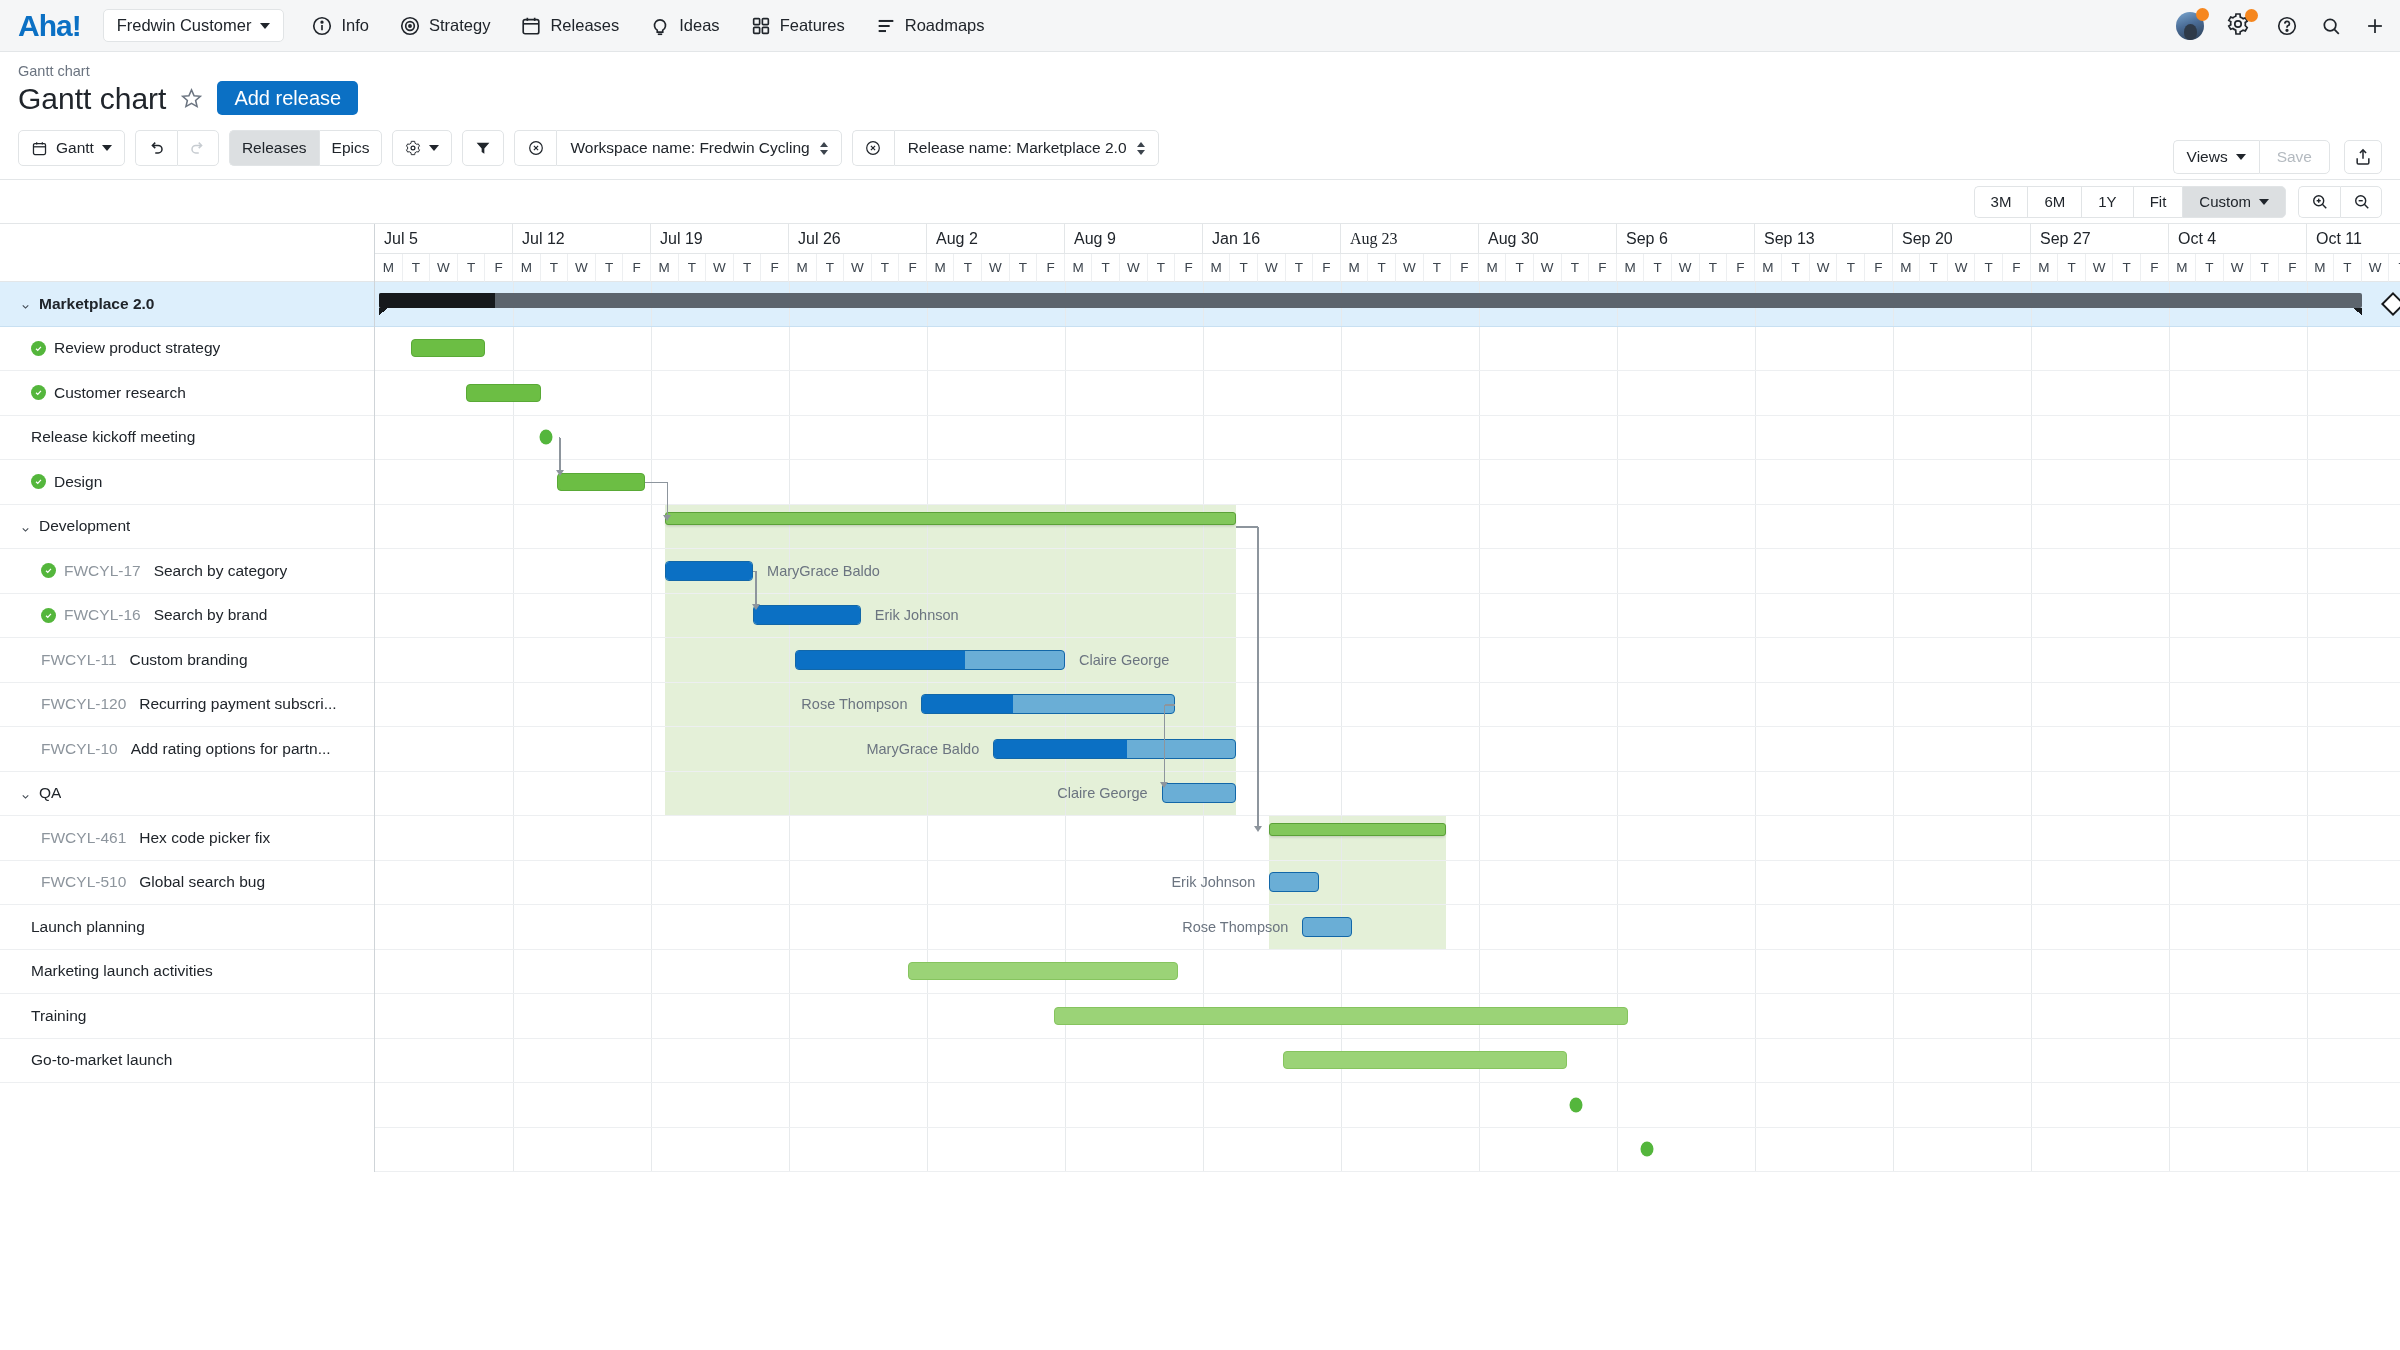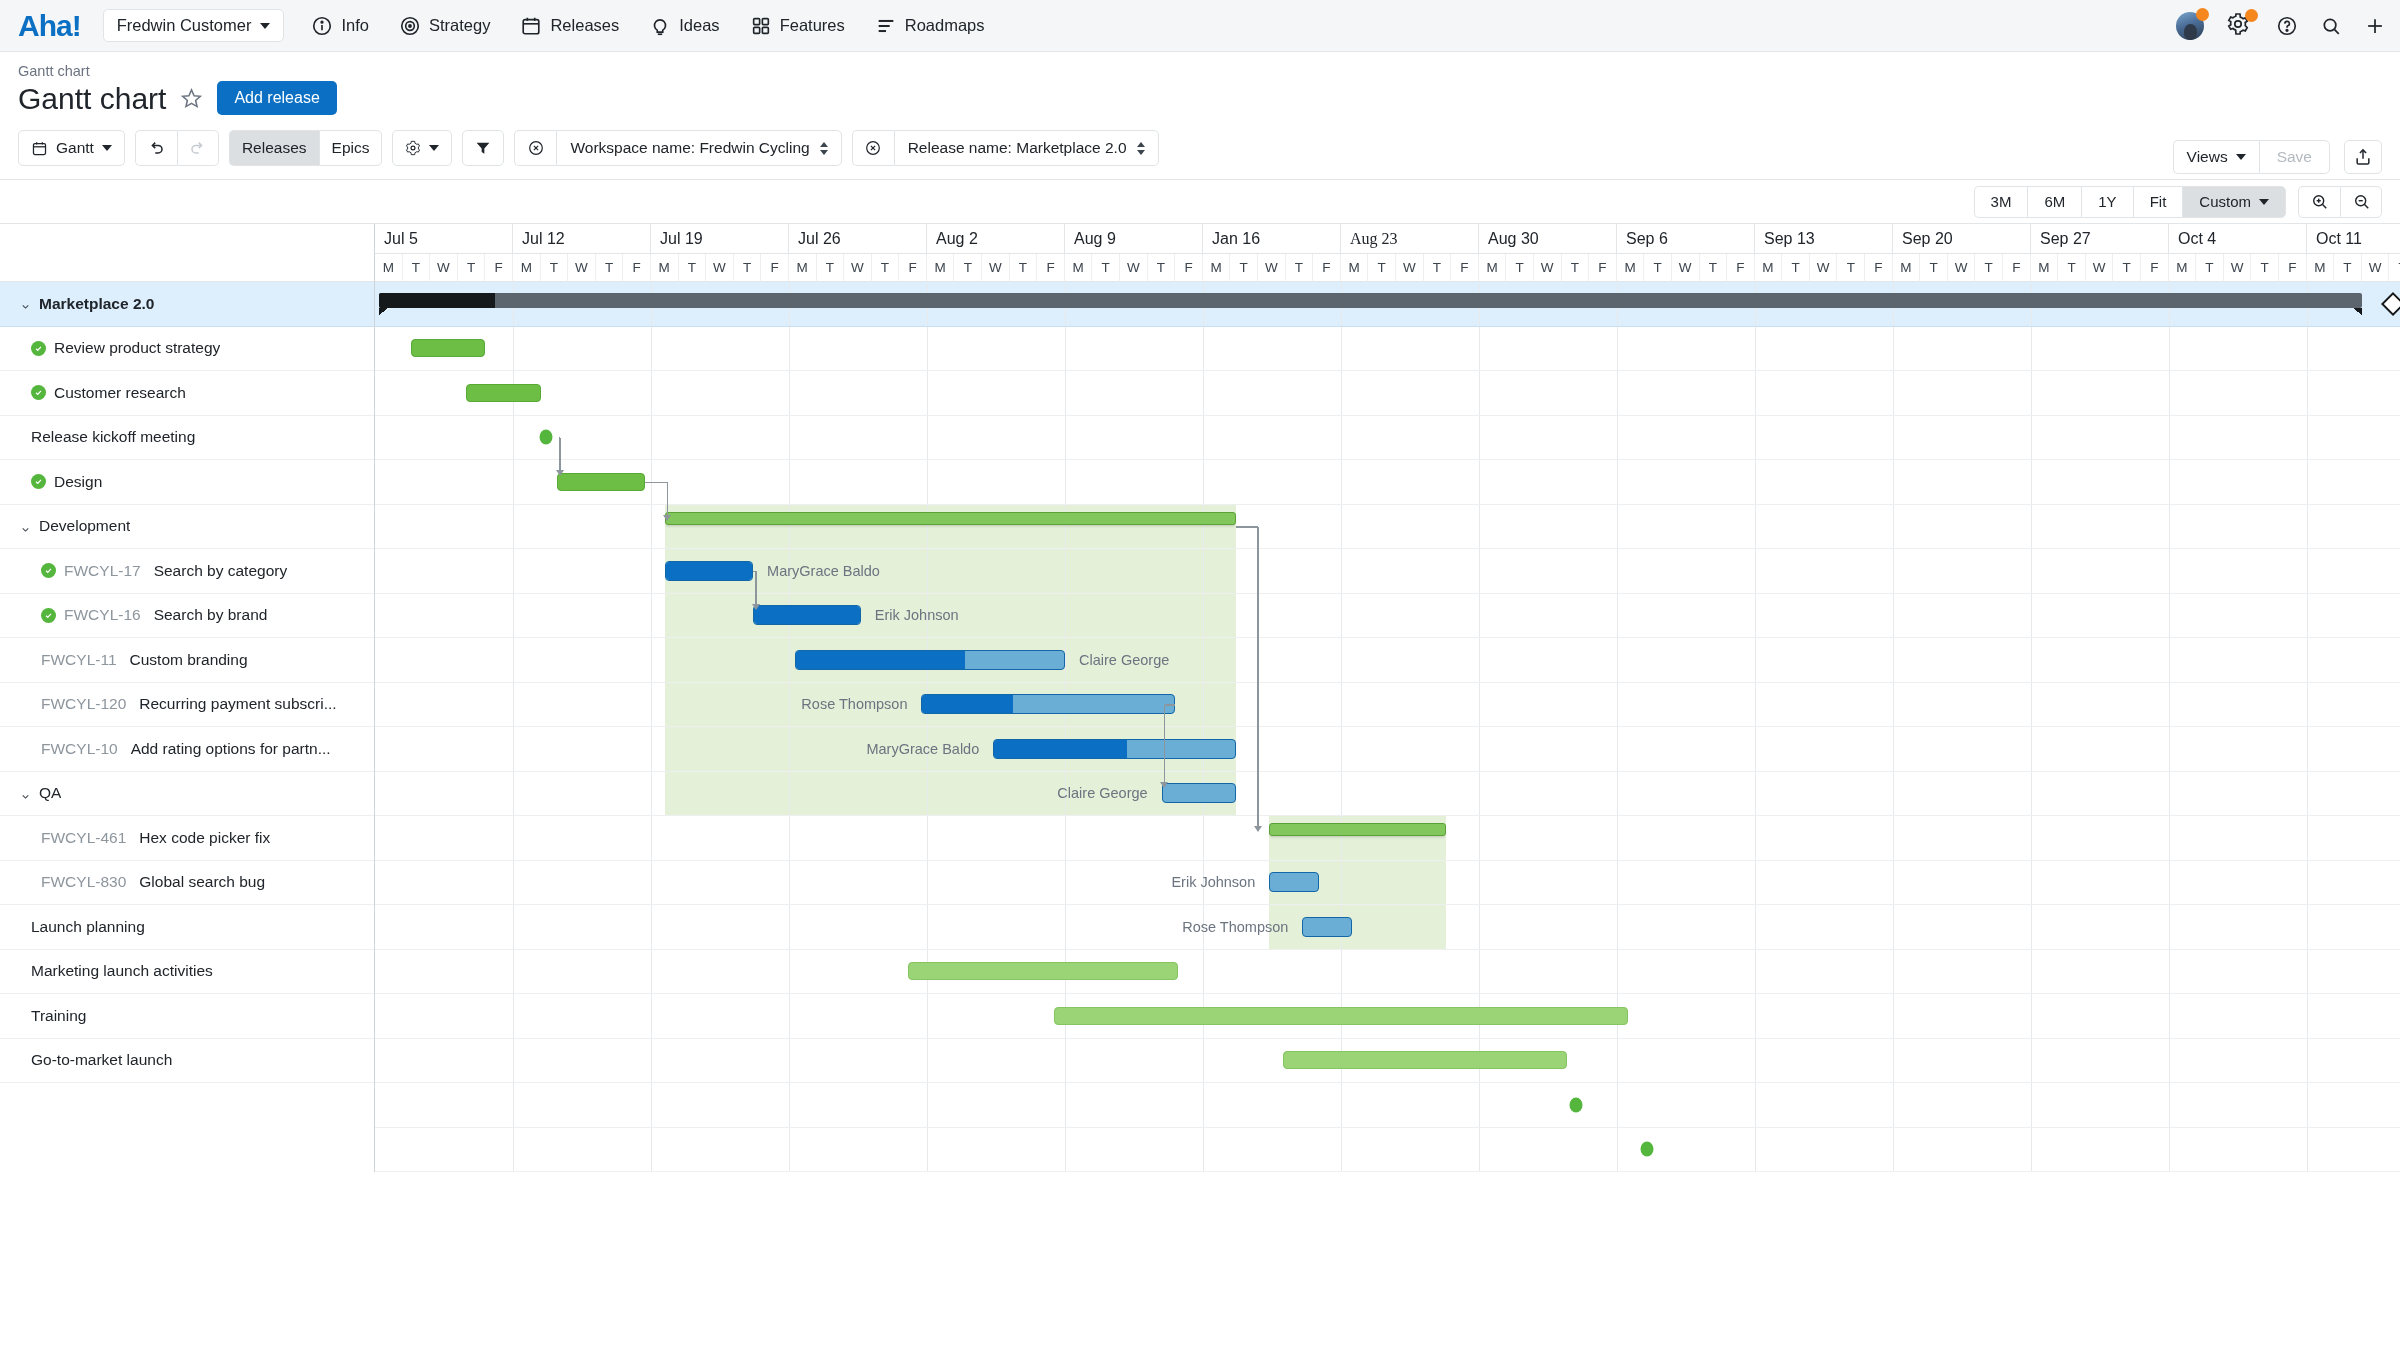--- a/index.html
+++ b/index.html
@@ -58,21 +58,21 @@
   .ic path, .ic circle, .ic line, .ic rect, .ic polyline { stroke:#20252b; }
 
   
   .pagehead { position:relative; padding:11px 18px 0 18px; height:78px; }
   .breadcrumb { font-size:14.5px; color:#6b7480; margin-bottom:2px; }
   .title-row { display:flex; align-items:center; gap:14px; }
   .page-title { font-size:30px; font-weight:400; color:#20252b; line-height:1.1; }
   .star { width:23px;height:23px; cursor:pointer; }
   .btn-primary {
     background:#0b70c4; color:#fff; border:none; border-radius:5px;
-    height:34px; padding:0 17px; font-size:16px; cursor:pointer;
+    height:34px; padding:0 17px; font-size:20px; cursor:pointer;
     font-family:"Liberation Sans", sans-serif;
   }
   .head-right { position:absolute; right:18px; top:88px; display:flex; align-items:center; }
   .seg-views {
     display:flex; align-items:center; gap:8px;
     height:34px; padding:0 13px; font-size:15.5px;
     background:#fff; border:1px solid #e1e4e6; border-right:none;
     border-radius:5px 0 0 5px; cursor:pointer;
   }
   .seg-save {
@@ -570,21 +570,21 @@
           </div>
         </div>
         <div class="row">
           <div class="row-label lvl-feature">
             <span class="fid">FWCYL-461</span>
             <span class="nm-trunc">Hex code picker fix</span>
           </div>
         </div>
         <div class="row">
           <div class="row-label lvl-feature">
-            <span class="fid">FWCYL-830</span>
+            <span class="fid">FWCYL-510</span>
             <span class="nm-trunc">Global search bug</span>
           </div>
         </div>
         <div class="row">
           <div class="row-label lvl-item">
             <span class="nm-trunc">Launch planning</span>
           </div>
         </div>
         <div class="row">
           <div class="row-label lvl-item">

